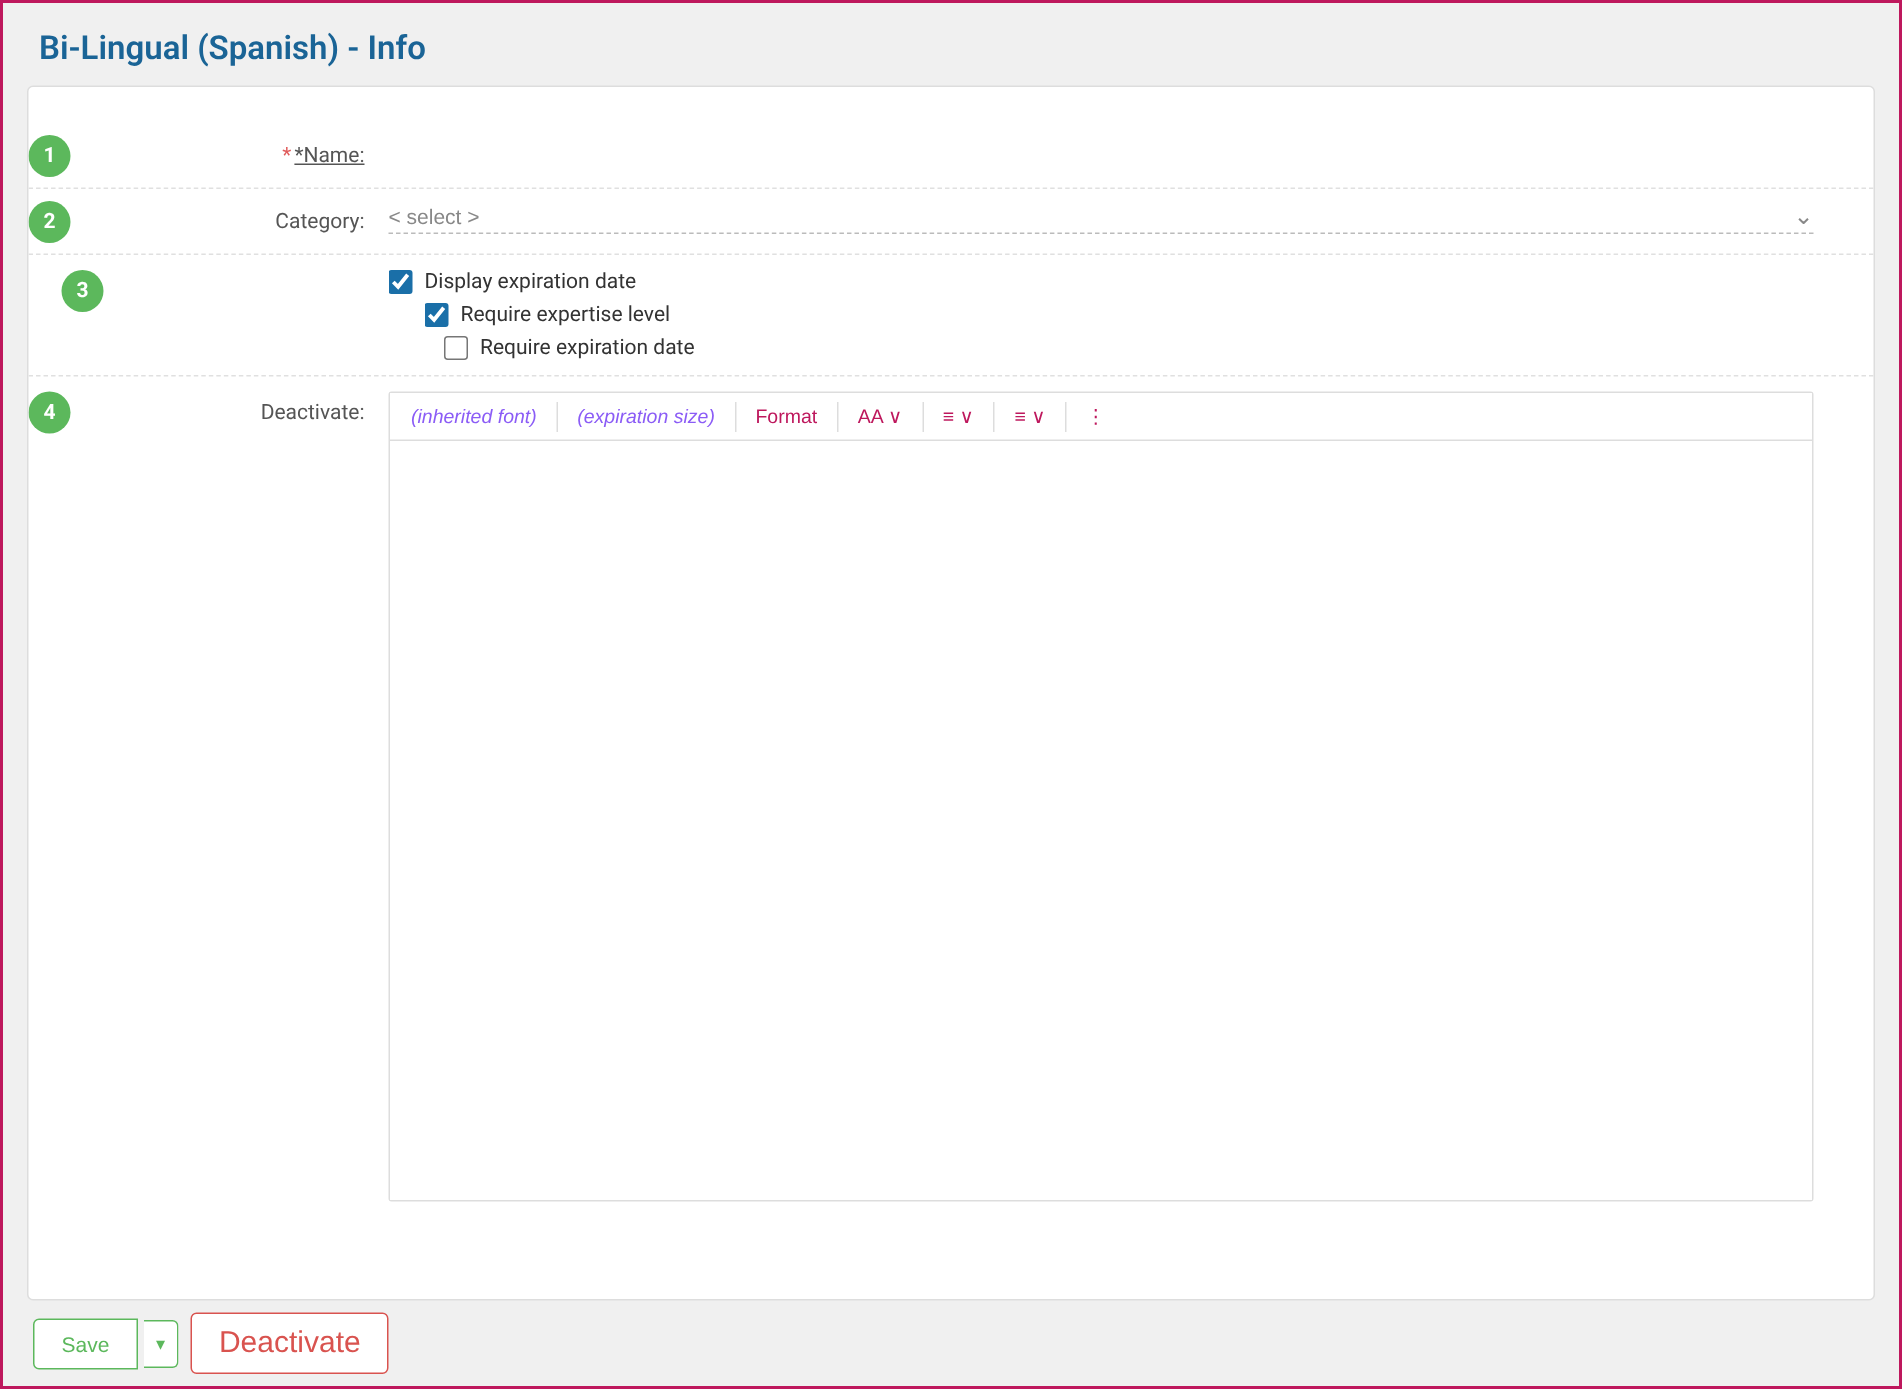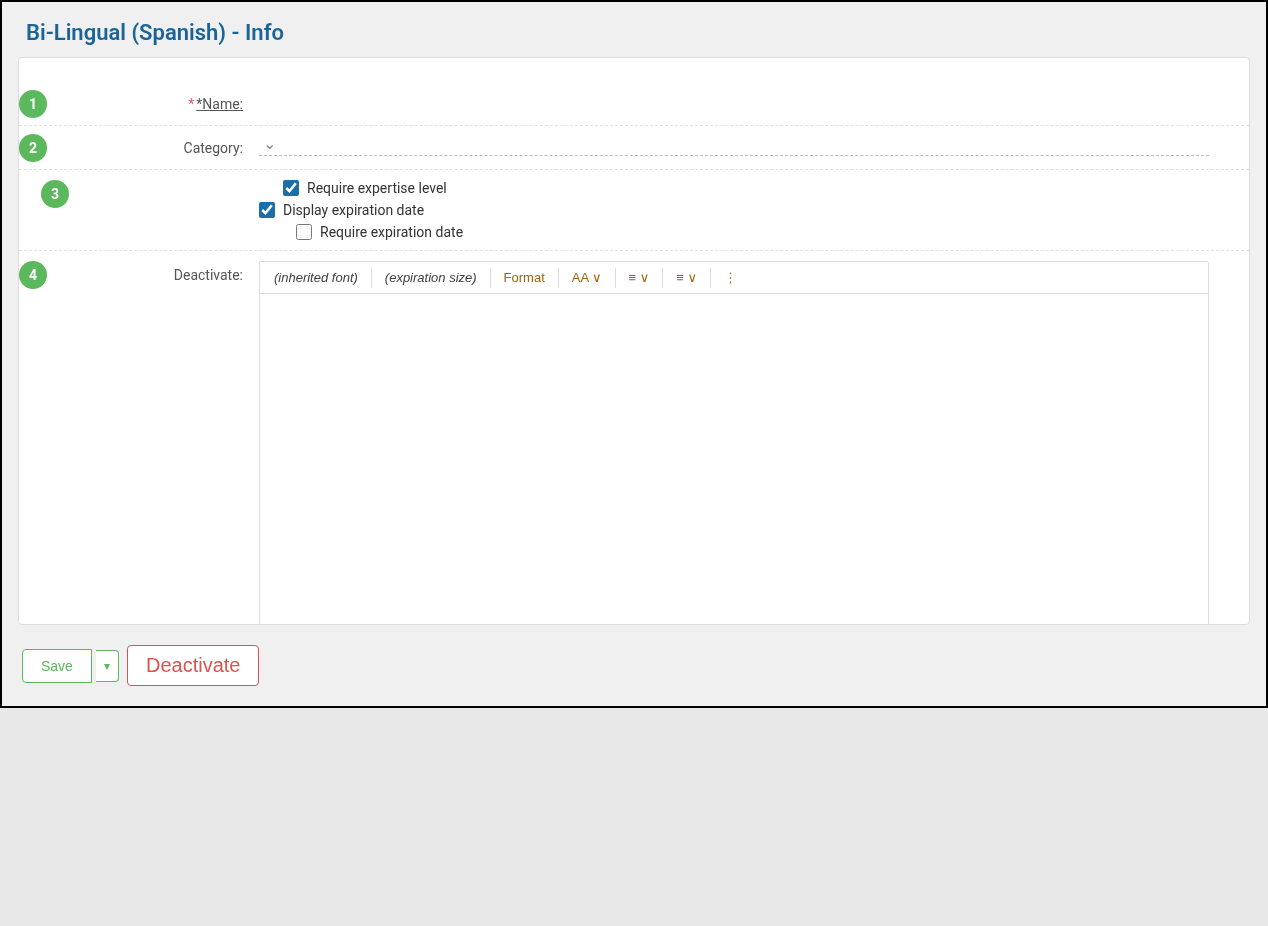--- a/index.html
+++ b/index.html
@@ -6,23 +6,23 @@
     body {
       font-family: -apple-system, BlinkMacSystemFont, "Segoe UI", Roboto, sans-serif;
       font-size: 14px;
       background: #e8e8e8;
       color: #333;
       width: 1268px;
       height: 926px;
       overflow: hidden;
     }
     .outer-border {
-      border: 2px solid #000000;
+      border: 2px solid #be185d;
       width: 1268px;
-      height: 708px;
+      height: 926px;
       background: #f0f0f0;
       display: flex;
       flex-direction: column;
     }
     .page-title {
       font-size: 22px;
       font-weight: 600;
       color: #1a6496;
       padding: 18px 24px 12px 24px;
     }
@@ -155,43 +155,43 @@
       padding: 4px 6px;
       gap: 2px;
       background: #fff;
     }
     .toolbar-btn {
       border: none;
       background: transparent;
       padding: 4px 8px;
       cursor: pointer;
       font-size: 13px;
-      color: #a16207;
+      color: #be185d;
       border-radius: 2px;
     }
     .toolbar-separator {
       width: 1px;
       height: 20px;
       background: #ddd;
       margin: 0 3px;
     }
     .toolbar-font {
-      color: #404040;
+      color: #8b5cf6;
       font-style: italic;
     }
     .editor-area {
       flex: 1;
       padding: 8px;
       outline: none;
       font-size: 14px;
       background: #fff;
       min-height: 500px;
     }
     .footer {
-      padding: 20px 20px;
+      padding: 8px 20px;
       display: flex;
       align-items: center;
       gap: 4px;
     }
     .btn-save {
       background: #fff;
       border: 1px solid #5cb85c;
       color: #5cb85c;
       padding: 8px 18px;
       border-radius: 4px 0 0 4px;
@@ -254,37 +254,40 @@
       </div>
     </div>
 
     <div class="form-row" style="position:relative;">
       <div class="form-label" style="position:relative;">
         <span class="step-badge" style="left:-40px; top:0;">2</span>
         <span>Category:</span>
       </div>
       <div class="form-content">
         <div class="category-wrapper">
+          <select class="category-select">
+            <option value="">&lt; select &gt;</option>
+          </select>
           <span class="chevron-down">⌄</span>
         </div>
       </div>
     </div>
 
     <div class="checkboxes-row" style="position:relative;">
       <div class="checkboxes-label" style="position:relative;">
         <span class="step-badge" style="position:absolute; left:-18px; top:0;">3</span>
       </div>
       <div class="checkboxes-content">
+        <label class="checkbox-item">
+          <input type="checkbox" checked="" style="">
+          <span>Display expiration date</span>
+        </label>
         <label class="checkbox-item" style="margin-left:24px;">
           <input type="checkbox" checked="" style="">
           <span>Require expertise level</span>
-        </label>
-        <label class="checkbox-item">
-          <input type="checkbox" checked="" style="">
-          <span>Display expiration date</span>
         </label>
         <label class="checkbox-item" style="margin-left:37px;">
           <input type="checkbox" style="">
           <span>Require expiration date</span>
         </label>
       </div>
     </div>
 
     <div class="description-row" style="position:relative;">
       <div class="description-label" style="position:relative;">

